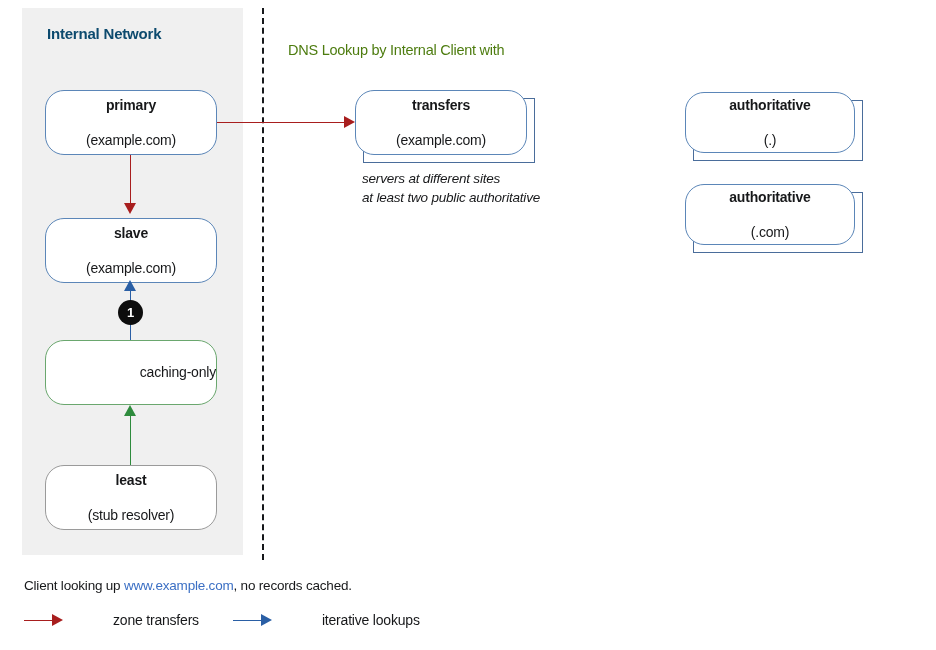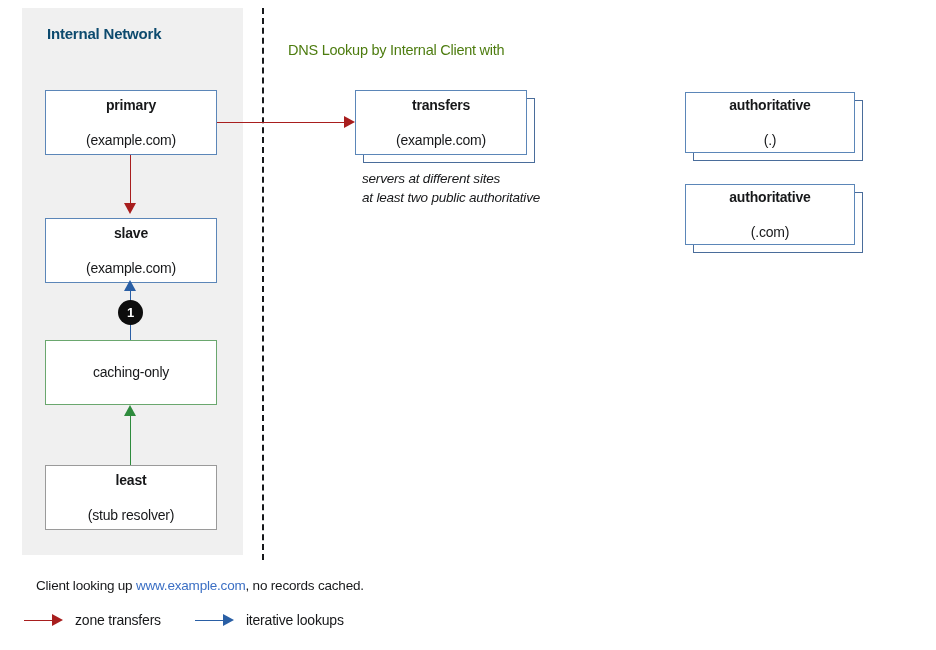--- a/index.html
+++ b/index.html
@@ -67,40 +67,41 @@
   
   .node {
     position: absolute;
     box-sizing: border-box;
     background: #ffffff;
     display: flex;
     flex-direction: column;
     align-items: center;
     justify-content: center;
     text-align: center;
+    border-radius: 19px;
   }
   .node .l1 {
     font-size: 14px;
     font-weight: bold;
     letter-spacing: -0.2px;
     line-height: 19px;
   }
   .node .l2 {
     font-size: 14px;
     font-weight: normal;
     letter-spacing: -0.2px;
     line-height: 19px;
     margin-top: 16px;
   }
   .node.plain .l1 {
     font-weight: normal;
   }
 
   .b-blue   { border: 1.6px solid #5b86b8; }
-  .b-green  { border: 1.6px solid #6aa76e; }
+  .b-green  { border: 1.6px solid #6aa76e; align-items: flex-end; }
   .b-gray   { border: 1.6px solid #9a9a9a; }
 
   
   .stack {
     position: absolute;
     box-sizing: border-box;
     background: #ffffff;
     border: 1.3px solid #4a6d9b;
   }
 
@@ -169,21 +170,20 @@
 
   
   .footer-note {
     position: absolute;
     left: 24px;
     top: 578px;
     font-size: 13.5px;
     letter-spacing: -0.2px;
     color: #17181a;
     white-space: nowrap;
-    margin-left: 12px;
   }
   .footer-note .link { color: #3b6fc4; }
 
   .legend {
     position: absolute;
     left: 24px;
     top: 612px;
     display: flex;
     align-items: center;
     white-space: nowrap;
@@ -219,20 +219,21 @@
   .legend-glyph.red   .shaft { border-top: 1.8px solid #a81e1e; }
   .legend-glyph.red   .head  { border-left: 11px solid #a81e1e; }
   .legend-glyph.blue  .shaft { border-top: 1.8px solid #2a5fa5; }
   .legend-glyph.blue  .head  { border-left: 11px solid #2a5fa5; }
   .legend-glyph.green .shaft { border-top: 1.8px solid #2e8b3d; }
   .legend-glyph.green .head  { border-left: 11px solid #2e8b3d; }
   .legend-label {
     font-size: 14px;
     letter-spacing: -0.2px;
     color: #17181a;
+    margin-left: 38px;
   }
 </style>
 </head>
 <body>
 
 <div id="canvas">
 
   <div class="panel"></div>
   <div class="panel-title">Internal Network</div>
 

